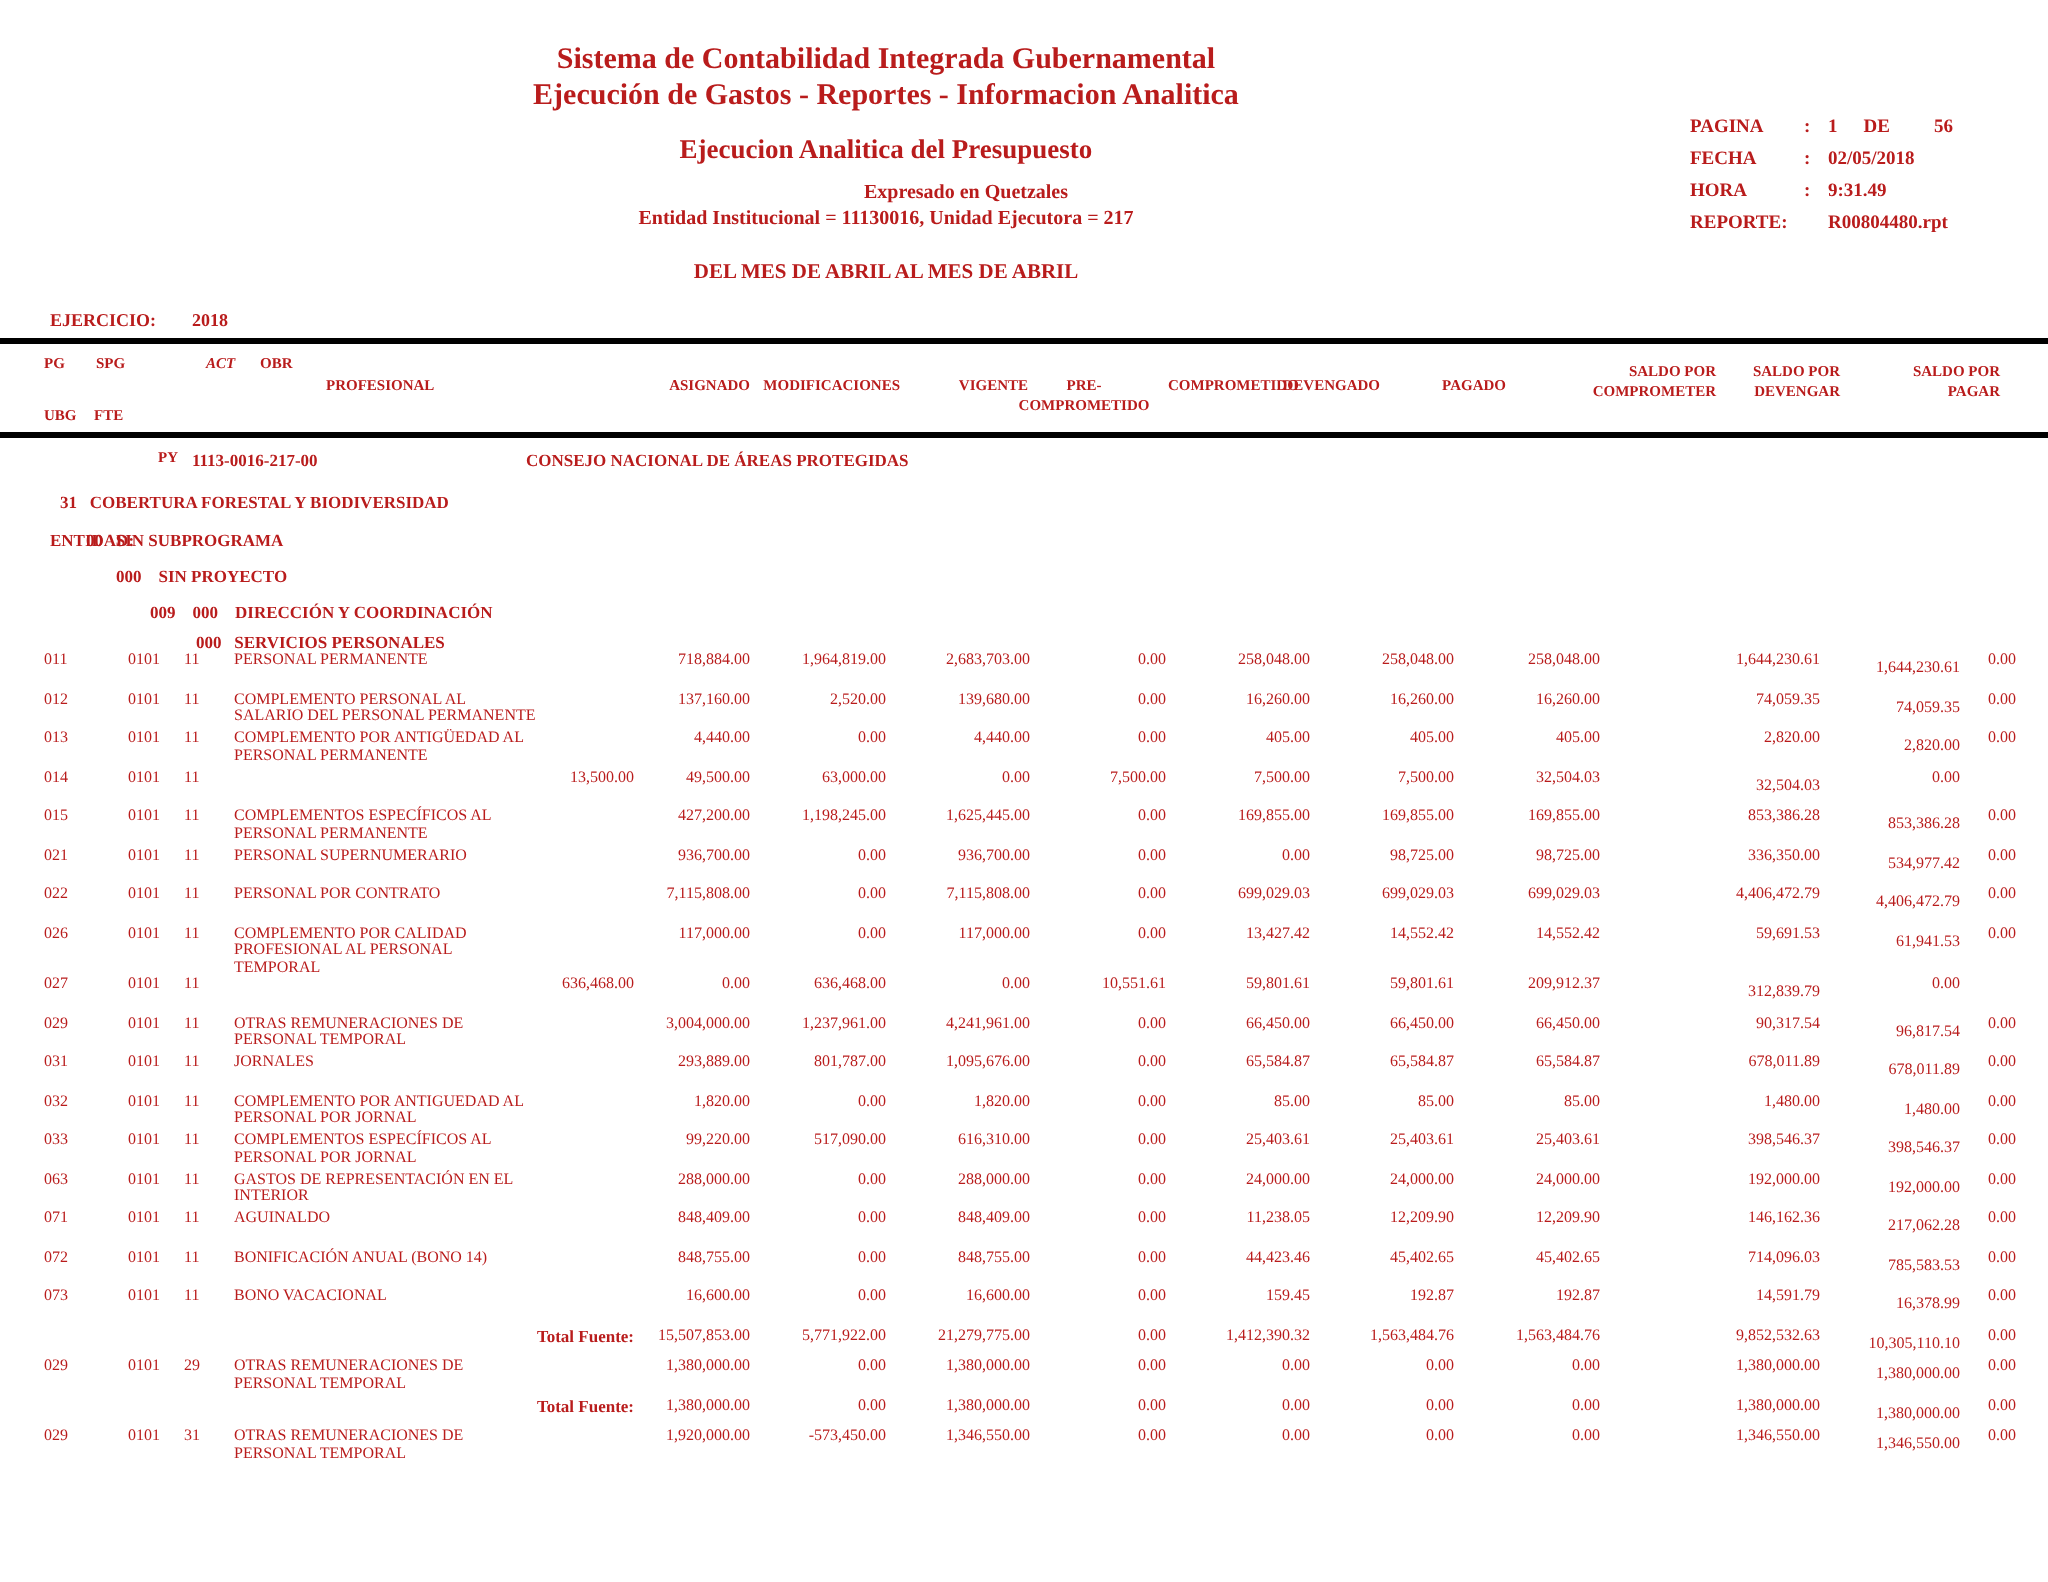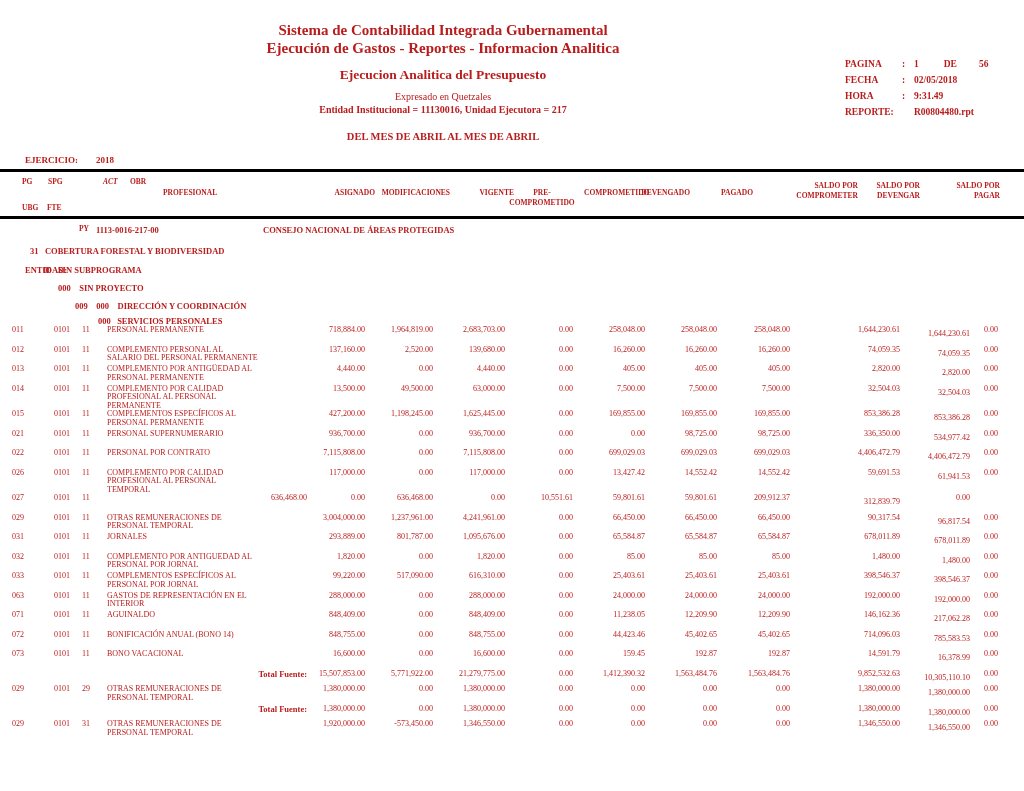--- a/index.html
+++ b/index.html
@@ -4,41 +4,41 @@
 <style>
   html,body{margin:0;padding:0;background:#e8e8e8;}
   .page{position:relative;width:1024px;height:791px;background:#ffffff;overflow:hidden;
         font-family:"Liberation Serif",serif;color:#b91c1c;}
   .abs{position:absolute;white-space:nowrap;}
   
   .titleblock{position:absolute;left:0;top:0;width:886px;text-align:center;}
   .t1{position:absolute;top:22px;width:100%;font-size:15px;font-weight:bold;}
   .t2{position:absolute;top:40px;width:100%;font-size:15px;font-weight:bold;}
   .t3{position:absolute;top:67px;width:100%;font-size:13.5px;font-weight:bold;}
-  .t4{position:absolute;top:91px;width:100%;font-size:10px;font-weight:normal;}
+  .t4{position:absolute;top:91px;width:100%;font-size:10px;font-weight:bold;padding-left:40px;}
   .t5{position:absolute;top:104px;width:100%;font-size:10px;font-weight:bold;}
   .t6{position:absolute;top:131px;width:100%;font-size:10.5px;font-weight:bold;}
   
   .meta{position:absolute;left:845px;top:56px;font-size:9.5px;font-weight:bold;}
   .mrow{display:flex;line-height:16px;align-items:center;}
   .mlabel{display:inline-block;width:57px;}
   .mcolon{display:inline-block;width:12px;}
-  .mde{margin-left:25px;} .mtot{margin-left:22px;}
+  .mde{margin-left:13px;} .mtot{margin-left:22px;}
   
   .rule{position:absolute;left:0;width:1024px;height:3px;background:#000;}
   
   .h{position:absolute;font-weight:bold;font-size:7.5px;white-space:nowrap;}
   .h2l{line-height:9.5px;text-align:right;}
   .hc{text-align:center;line-height:9.5px;}
   
   .sec{position:absolute;font-weight:bold;font-size:8.5px;white-space:nowrap;}
   
   .tbl{position:absolute;left:0;top:326px;width:1010px;font-size:8px;}
   .trow{display:grid;grid-template-columns:42px 28px 25px 200px 58px 68px 72px 68px 72px 72px 73px 110px 70px 28px;
-        padding-left:12px;min-height:19.5px;align-items:start;line-height:8.5px;}
+        padding-left:22px;min-height:19.5px;align-items:start;line-height:8.5px;}
   .trow.total{min-height:15.5px;}
   .c{display:block;}
   .desc{padding-right:48px;}
   .num{text-align:right;}
   .sd{position:relative;top:4px;}
   .total-label{grid-column:1 / 5;text-align:right;font-weight:bold;font-size:8.5px;}
   .bold9{font-weight:bold;font-size:9px;}
   .bold85{font-weight:bold;font-size:8.5px;}
 </style>
 </head>
@@ -190,21 +190,20 @@
         <span class="c num">405.00</span>
         <span class="c num">405.00</span>
         <span class="c num">2,820.00</span>
         <span class="c num sd">2,820.00</span>
         <span class="c num">0.00</span>
       </div>
       <div class="trow">
         <span class="c code">014</span>
         <span class="c code">0101</span>
         <span class="c code">11</span>
-        <span class="c desc">COMPLEMENTO POR CALIDAD PROFESIONAL AL PERSONAL PERMANENTE</span>
         <span class="c num">13,500.00</span>
         <span class="c num">49,500.00</span>
         <span class="c num">63,000.00</span>
         <span class="c num">0.00</span>
         <span class="c num">7,500.00</span>
         <span class="c num">7,500.00</span>
         <span class="c num">7,500.00</span>
         <span class="c num">32,504.03</span>
         <span class="c num sd">32,504.03</span>
         <span class="c num">0.00</span>

